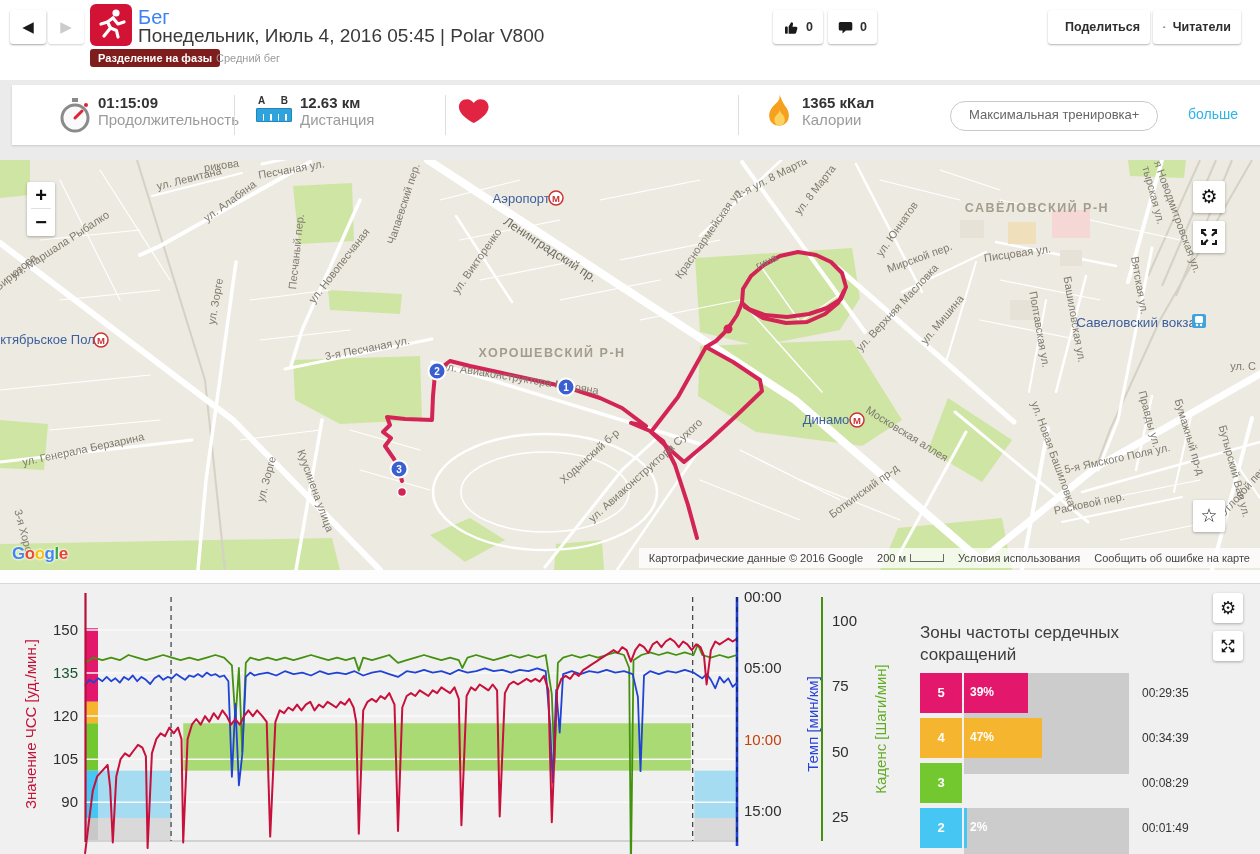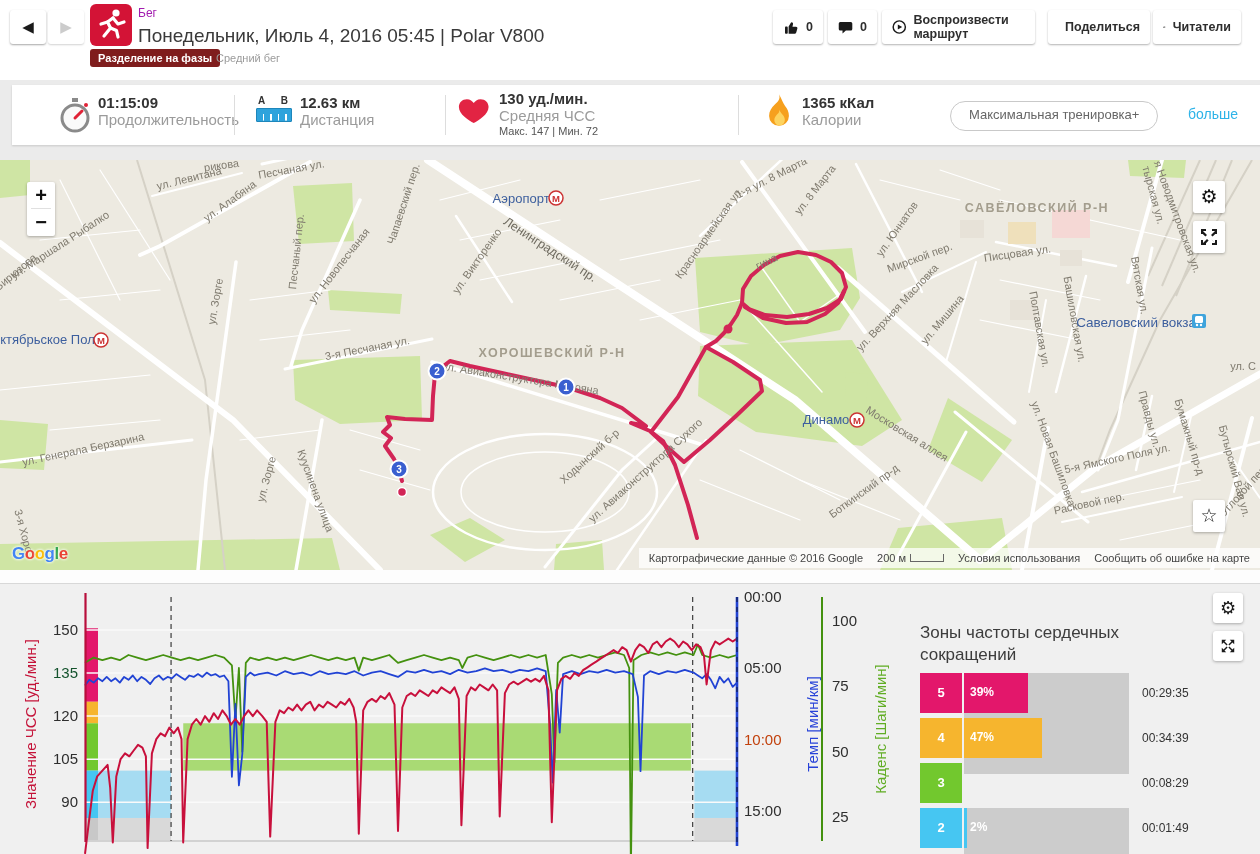--- a/index.html
+++ b/index.html
@@ -6,21 +6,21 @@
   .page{position:relative;width:1260px;height:854px;background:#ebebeb;
         font-family:"Liberation Sans",sans-serif;overflow:hidden;color:#333}
   .abs{position:absolute}
   
   .header{position:absolute;left:0;top:0;width:1260px;height:80px;background:#fff}
   .navbtn{position:absolute;top:10px;width:36px;height:34px;background:#fff;border-radius:3px;
           box-shadow:0 1px 2px rgba(0,0,0,.35);display:flex;align-items:center;justify-content:center;
           font-size:15px;color:#1a1a1a;cursor:pointer}
   .navbtn.disabled{color:#ccc;box-shadow:0 1px 2px rgba(0,0,0,.18)}
   .sporticon{position:absolute;left:90px;top:4px;width:42px;height:42px;background:#d31336;border-radius:6px}
-  .h-title{position:absolute;left:138px;top:6px;font-size:12px;color:#a21caf}
+  .h-title{position:absolute;left:138px;top:6px;font-size:20px;color:#3b82f6}
   .h-date{position:absolute;left:138px;top:25px;font-size:19px;color:#3a3a3a}
   .chip{position:absolute;left:90px;top:49px;background:#7f1d1d;color:#fff;font-size:11px;font-weight:bold;
         padding:3px 8px;border-radius:3px}
   .h-note{position:absolute;left:216px;top:52px;font-size:11px;color:#9b9b9b}
   .abtn{position:absolute;top:10px;height:34px;background:#fff;border-radius:3px;
         box-shadow:0 1px 2px rgba(0,0,0,.3);display:flex;align-items:center;justify-content:center;gap:7px;
         font-weight:bold;font-size:12.5px;color:#2e2e2e;box-sizing:border-box;cursor:pointer;padding:0 10px}
   
   .stats{position:absolute;left:12px;top:85px;width:1260px;height:60px;background:#fff;
          box-shadow:0 1px 2px rgba(0,0,0,.15)}
@@ -96,27 +96,20 @@
         <path d="M7 18.5h7.2c1.1 0 2-.6 2.3-1.6l1.4-5c.3-1.1-.5-2.2-1.7-2.2h-4.4l.7-3.4c.2-1.1-.6-2.1-1.7-2.1-.5 0-1 .3-1.2.7L7 9.5z"></path>
       </svg>
       <span>0</span>
     </div>
     <div class="abtn" style="left:828px;width:49px">
       <svg width="18" height="18" viewBox="0 0 20 20" fill="#1a1a1a">
         <path d="M3 3.5h14a2 2 0 012 2v7a2 2 0 01-2 2h-6.5l-4.5 4v-4H3a2 2 0 01-2-2v-7a2 2 0 012-2z"></path>
       </svg>
       <span>0</span>
     </div>
-    <div class="abtn" style="left:882px;width:153px">
-      <svg width="20" height="20" viewBox="0 0 20 20">
-        <circle cx="10" cy="10" r="8.4" fill="none" stroke="#1a1a1a" stroke-width="2"></circle>
-        <path d="M8 6.5 L14 10 L8 13.5 Z" fill="#1a1a1a"></path>
-      </svg>
-      <span>Воспроизвести маршрут</span>
-    </div>
     <div class="abtn" style="left:1048px;width:102px">
       <svg width="17" height="17" viewBox="0 0 20 20" fill="#1a1a1a">
         <circle cx="15.5" cy="4" r="2.6"></circle>
           <circle cx="4.5" cy="10" r="2.6"></circle>
           <circle cx="15.5" cy="16" r="2.6"></circle>
         <path d="M4.5 10 L15.5 4 M4.5 10 L15.5 16" stroke="#1a1a1a" stroke-width="1.8"></path>
       </svg>
       <span>Поделиться</span>
     </div>
     <div class="abtn" style="left:1153px;width:88px">
@@ -155,25 +148,20 @@
     <div class="abs" style="left:288px;top:9px">
       <div class="sval">12.63 км</div>
       <div class="slab">Дистанция</div>
     </div>
     <div class="sep" style="left:433px"></div>
 
     <div class="abs" style="left:443px;top:12px">
       <svg width="36" height="32" viewBox="0 0 24 22">
         <path d="M17.2 1.5c-2.3 0-3.8 1.3-4.7 2.7C11.6 2.8 10.1 1.5 7.8 1.5 4.6 1.5 2.3 3.8 2.3 6.8c0 5.2 6.9 9 10.2 11.1 3.3-2.1 10.2-5.9 10.2-11.1 0-3-2.3-5.3-5.5-5.3z" fill="#e22443"></path>
       </svg>
-    </div>
-    <div class="abs" style="left:487px;top:5px">
-      <div class="sval">130 уд./мин.</div>
-      <div class="slab">Средняя ЧСС</div>
-      <div class="sminmax">Макс. 147  |  Мин. 72</div>
     </div>
     <div class="sep" style="left:726px"></div>
 
     <div class="abs" style="left:753px;top:8px">
       <svg width="28" height="40" viewBox="0 0 24 34">
         <path d="M12 1c1.6 4.5-1.5 6.8-3.8 9C5.6 12.6 3.5 15.6 3.5 19.5a8.5 8.5 0 0017 0c0-3.7-1.5-6.4-3.3-8.6C15.4 8.7 14.2 4.7 12 1z" fill="#f6a01e"></path>
         <path d="M12 14c.8 2.3-.8 3.4-1.9 4.6-1.2 1.3-2.1 2.7-2.1 4.6a4.5 4.5 0 009 0c0-1.9-.8-3.3-1.7-4.4-.9-1.2-2.2-2.6-3.3-4.8z" fill="#fdd35f"></path>
       </svg>
     </div>
     <div class="abs" style="left:790px;top:9px">

